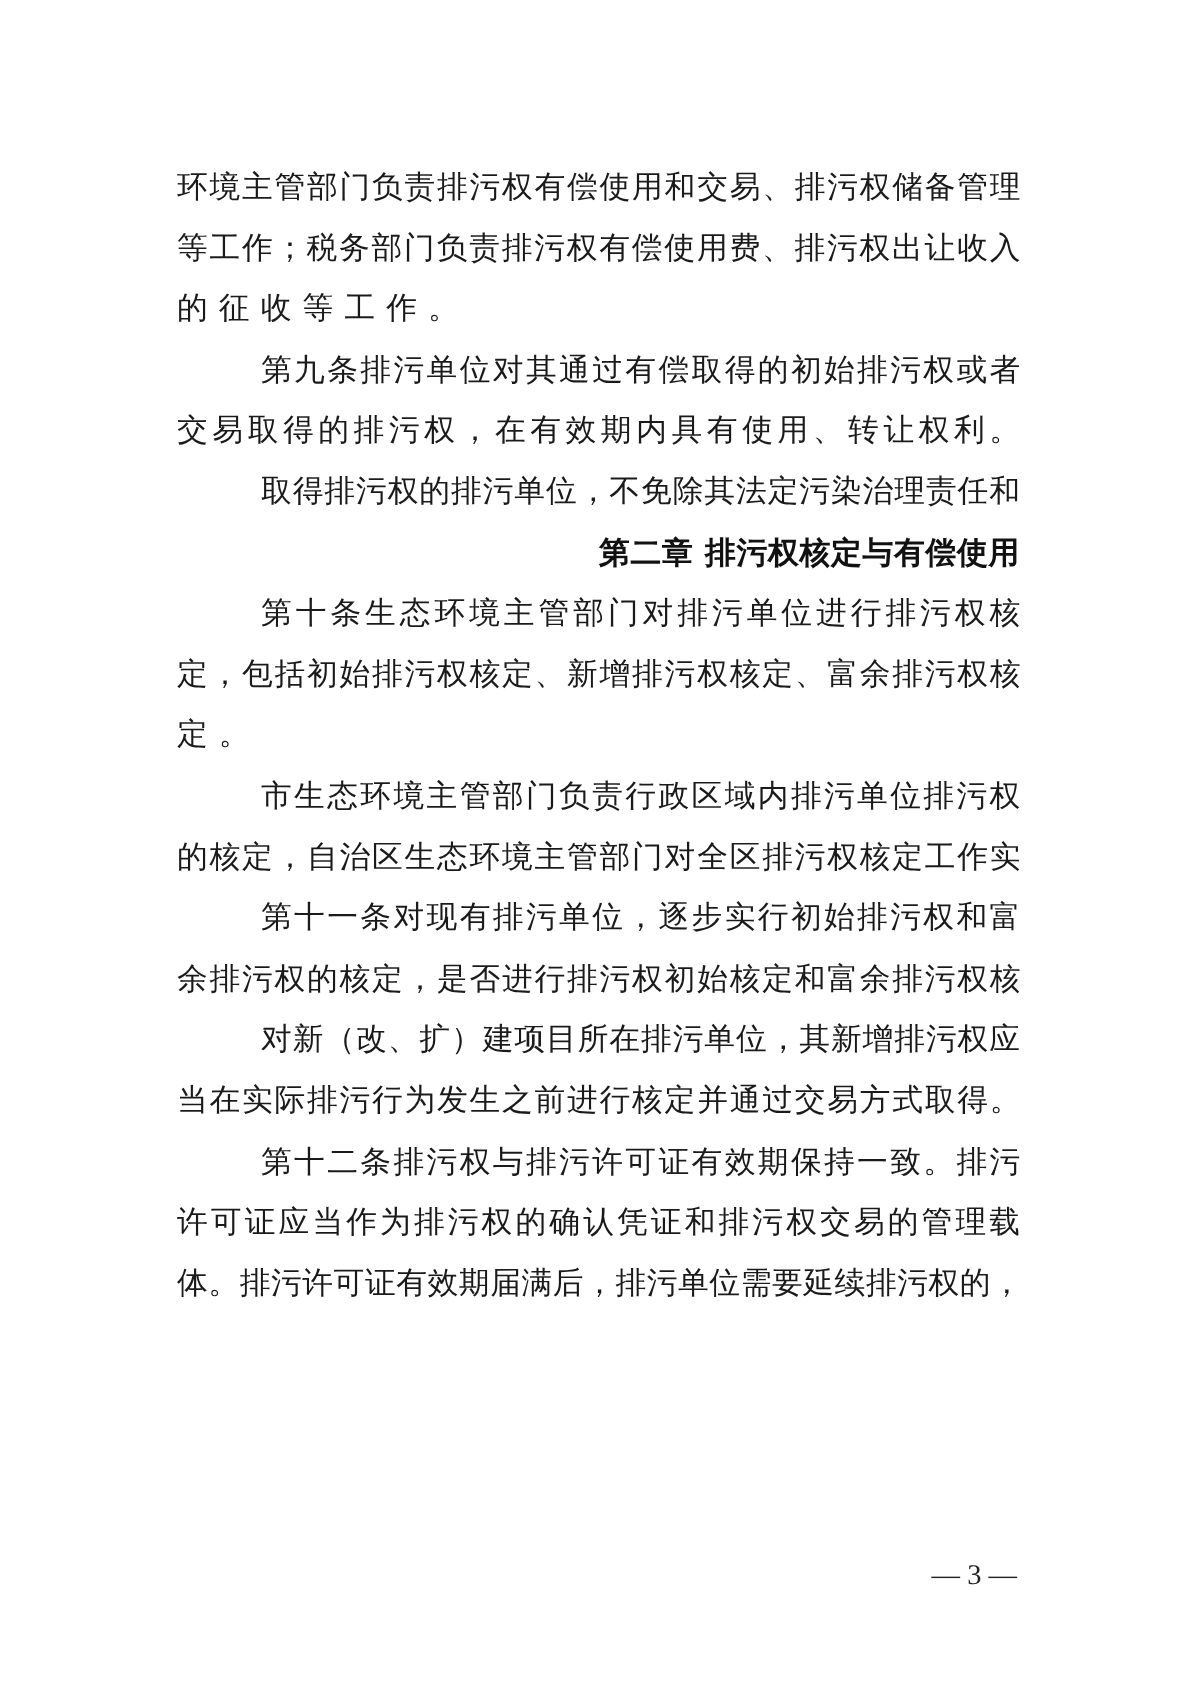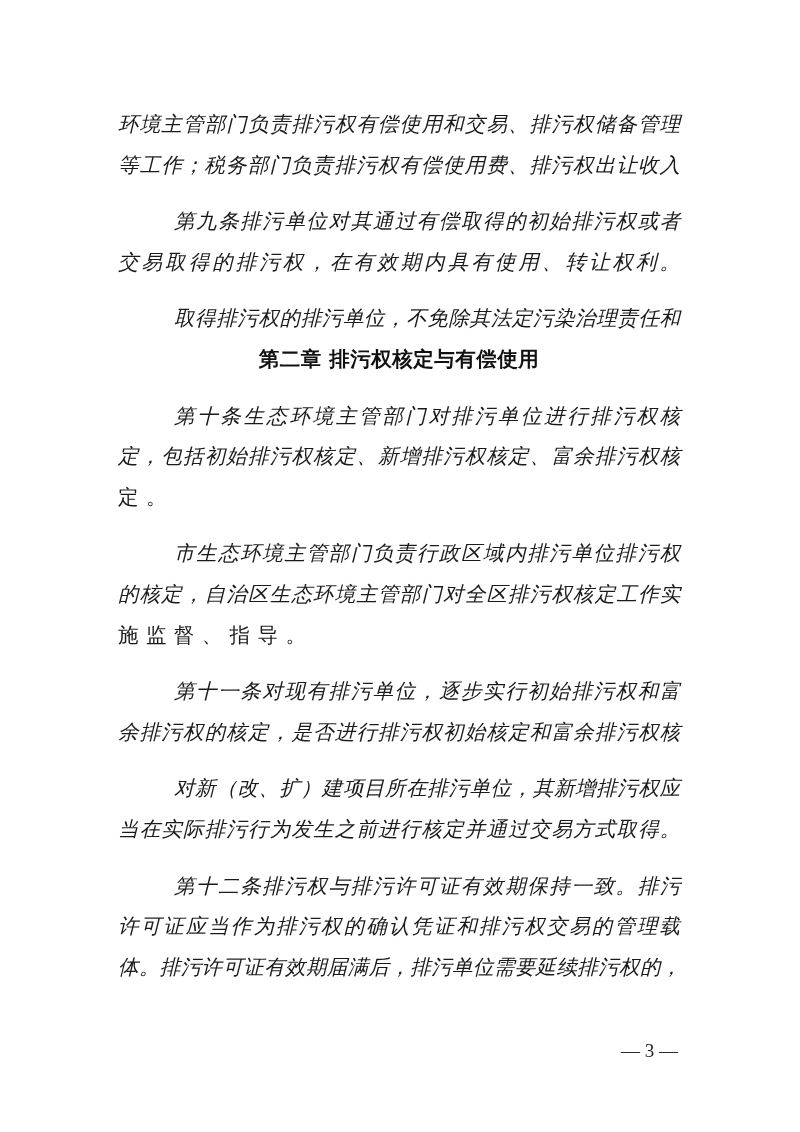--- a/index.html
+++ b/index.html
@@ -26,28 +26,26 @@
       line-height: 40.6px;
       font-size: 20.5px;
       white-space: nowrap;
       letter-spacing: 7.4px;
       overflow: visible;
     }
     .line.justify {
       text-align: justify;
       text-align-last: justify;
       letter-spacing: 0;
-      font-style: italic;
     }
     .indent {
       padding-left: 56px;
-      margin-top: 16px;
     }
     .heading {
-      text-align: center;
+      text-align: right;
       font-family: "DejaVu Sans", "Liberation Sans", sans-serif;
       font-weight: bold;
       font-size: 20.5px;
       letter-spacing: 0.5px;
       height: 40.6px;
       line-height: 40.6px;
       color: #111;
     }
     .page-number {
       position: absolute;
@@ -58,32 +56,32 @@
       color: #222;
       white-space: nowrap;
     }
   </style>
 </head>
 <body>
 
 <div class="page">
   <div class="line justify" style="word-spacing: -0.3em;"><span>环</span> <span>境</span> <span>主</span> <span>管</span> <span>部</span> <span>门</span> <span>负</span> <span>责</span> <span>排</span> <span>污</span> <span>权</span> <span>有</span> <span>偿</span> <span>使</span> <span>用</span> <span>和</span> <span>交</span> <span>易</span> <span>、</span> <span>排</span> <span>污</span> <span>权</span> <span>储</span> <span>备</span> <span>管</span> <span>理</span></div>
   <div class="line justify" style="word-spacing: -0.3em;"><span>等</span> <span>工</span> <span>作</span> <span>；</span> <span>税</span> <span>务</span> <span>部</span> <span>门</span> <span>负</span> <span>责</span> <span>排</span> <span>污</span> <span>权</span> <span>有</span> <span>偿</span> <span>使</span> <span>用</span> <span>费</span> <span>、</span> <span>排</span> <span>污</span> <span>权</span> <span>出</span> <span>让</span> <span>收</span> <span>入</span></div>
+  <div class="line">的征收等工作。</div>
   <div class="line justify indent" style="word-spacing: -0.3em;"><span>第</span> <span>九</span> <span>条</span> <span> </span> <span>排</span> <span>污</span> <span>单</span> <span>位</span> <span>对</span> <span>其</span> <span>通</span> <span>过</span> <span>有</span> <span>偿</span> <span>取</span> <span>得</span> <span>的</span> <span>初</span> <span>始</span> <span>排</span> <span>污</span> <span>权</span> <span>或</span> <span>者</span></div>
   <div class="line justify" style="word-spacing: -0.3em;"><span>交</span> <span>易</span> <span>取</span> <span>得</span> <span>的</span> <span>排</span> <span>污</span> <span>权</span> <span>，</span> <span>在</span> <span>有</span> <span>效</span> <span>期</span> <span>内</span> <span>具</span> <span>有</span> <span>使</span> <span>用</span> <span>、</span> <span>转</span> <span>让</span> <span>权</span> <span>利</span> <span>。</span></div>
   <div class="line justify indent" style="word-spacing: -0.3em;"><span>取</span> <span>得</span> <span>排</span> <span>污</span> <span>权</span> <span>的</span> <span>排</span> <span>污</span> <span>单</span> <span>位</span> <span>，</span> <span>不</span> <span>免</span> <span>除</span> <span>其</span> <span>法</span> <span>定</span> <span>污</span> <span>染</span> <span>治</span> <span>理</span> <span>责</span> <span>任</span> <span>和</span></div>
 
   <div class="heading">第二章 排污权核定与有偿使用</div>
 
   <div class="line justify indent" style="word-spacing: -0.3em;"><span>第</span> <span>十</span> <span>条</span> <span> </span> <span>生</span> <span>态</span> <span>环</span> <span>境</span> <span>主</span> <span>管</span> <span>部</span> <span>门</span> <span>对</span> <span>排</span> <span>污</span> <span>单</span> <span>位</span> <span>进</span> <span>行</span> <span>排</span> <span>污</span> <span>权</span> <span>核</span></div>
   <div class="line justify" style="word-spacing: -0.3em;"><span>定</span> <span>，</span> <span>包</span> <span>括</span> <span>初</span> <span>始</span> <span>排</span> <span>污</span> <span>权</span> <span>核</span> <span>定</span> <span>、</span> <span>新</span> <span>增</span> <span>排</span> <span>污</span> <span>权</span> <span>核</span> <span>定</span> <span>、</span> <span>富</span> <span>余</span> <span>排</span> <span>污</span> <span>权</span> <span>核</span></div>
   <div class="line">定。</div>
   <div class="line justify indent" style="word-spacing: -0.3em;"><span>市</span> <span>生</span> <span>态</span> <span>环</span> <span>境</span> <span>主</span> <span>管</span> <span>部</span> <span>门</span> <span>负</span> <span>责</span> <span>行</span> <span>政</span> <span>区</span> <span>域</span> <span>内</span> <span>排</span> <span>污</span> <span>单</span> <span>位</span> <span>排</span> <span>污</span> <span>权</span></div>
   <div class="line justify" style="word-spacing: -0.3em;"><span>的</span> <span>核</span> <span>定</span> <span>，</span> <span>自</span> <span>治</span> <span>区</span> <span>生</span> <span>态</span> <span>环</span> <span>境</span> <span>主</span> <span>管</span> <span>部</span> <span>门</span> <span>对</span> <span>全</span> <span>区</span> <span>排</span> <span>污</span> <span>权</span> <span>核</span> <span>定</span> <span>工</span> <span>作</span> <span>实</span></div>
-  <div class="line">施监督、指导。</div>
   <div class="line justify indent" style="word-spacing: -0.3em;"><span>第</span> <span>十</span> <span>一</span> <span>条</span> <span> </span> <span>对</span> <span>现</span> <span>有</span> <span>排</span> <span>污</span> <span>单</span> <span>位</span> <span>，</span> <span>逐</span> <span>步</span> <span>实</span> <span>行</span> <span>初</span> <span>始</span> <span>排</span> <span>污</span> <span>权</span> <span>和</span> <span>富</span></div>
   <div class="line justify" style="word-spacing: -0.3em;"><span>余</span> <span>排</span> <span>污</span> <span>权</span> <span>的</span> <span>核</span> <span>定</span> <span>，</span> <span>是</span> <span>否</span> <span>进</span> <span>行</span> <span>排</span> <span>污</span> <span>权</span> <span>初</span> <span>始</span> <span>核</span> <span>定</span> <span>和</span> <span>富</span> <span>余</span> <span>排</span> <span>污</span> <span>权</span> <span>核</span></div>
   <div class="line justify indent" style="word-spacing: -0.3em;"><span>对</span> <span>新</span> <span>（</span> <span>改</span> <span>、</span> <span>扩</span> <span>）</span> <span>建</span> <span>项</span> <span>目</span> <span>所</span> <span>在</span> <span>排</span> <span>污</span> <span>单</span> <span>位</span> <span>，</span> <span>其</span> <span>新</span> <span>增</span> <span>排</span> <span>污</span> <span>权</span> <span>应</span></div>
   <div class="line justify" style="word-spacing: -0.3em;"><span>当</span> <span>在</span> <span>实</span> <span>际</span> <span>排</span> <span>污</span> <span>行</span> <span>为</span> <span>发</span> <span>生</span> <span>之</span> <span>前</span> <span>进</span> <span>行</span> <span>核</span> <span>定</span> <span>并</span> <span>通</span> <span>过</span> <span>交</span> <span>易</span> <span>方</span> <span>式</span> <span>取</span> <span>得</span> <span>。</span></div>
   <div class="line justify indent" style="word-spacing: -0.3em;"><span>第</span> <span>十</span> <span>二</span> <span>条</span> <span> </span> <span>排</span> <span>污</span> <span>权</span> <span>与</span> <span>排</span> <span>污</span> <span>许</span> <span>可</span> <span>证</span> <span>有</span> <span>效</span> <span>期</span> <span>保</span> <span>持</span> <span>一</span> <span>致</span> <span>。</span> <span>排</span> <span>污</span></div>
   <div class="line justify" style="word-spacing: -0.3em;"><span>许</span> <span>可</span> <span>证</span> <span>应</span> <span>当</span> <span>作</span> <span>为</span> <span>排</span> <span>污</span> <span>权</span> <span>的</span> <span>确</span> <span>认</span> <span>凭</span> <span>证</span> <span>和</span> <span>排</span> <span>污</span> <span>权</span> <span>交</span> <span>易</span> <span>的</span> <span>管</span> <span>理</span> <span>载</span></div>
   <div class="line justify" style="word-spacing: -0.3em;"><span>体</span> <span>。</span> <span>排</span> <span>污</span> <span>许</span> <span>可</span> <span>证</span> <span>有</span> <span>效</span> <span>期</span> <span>届</span> <span>满</span> <span>后</span> <span>，</span> <span>排</span> <span>污</span> <span>单</span> <span>位</span> <span>需</span> <span>要</span> <span>延</span> <span>续</span> <span>排</span> <span>污</span> <span>权</span> <span>的</span> <span>，</span></div>
 </div>
 
 <div class="page-number">— 3 —</div>

